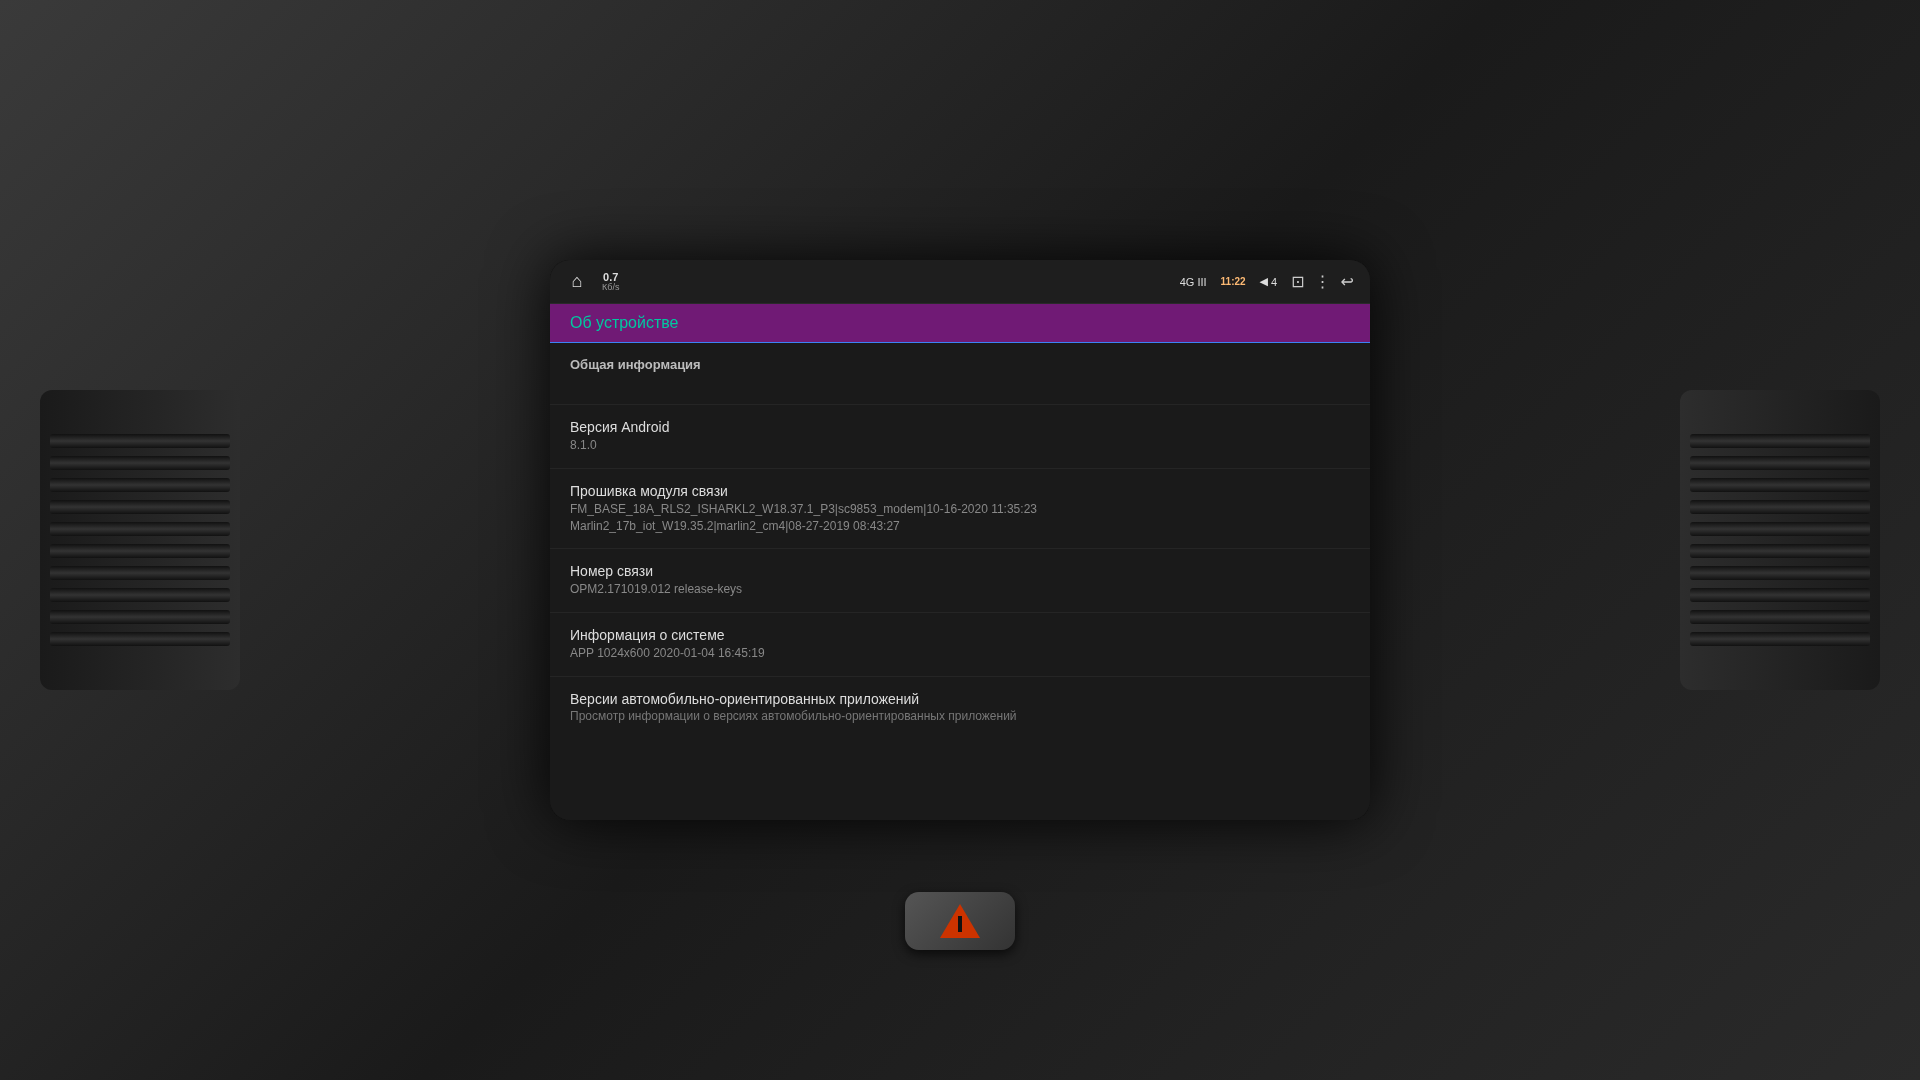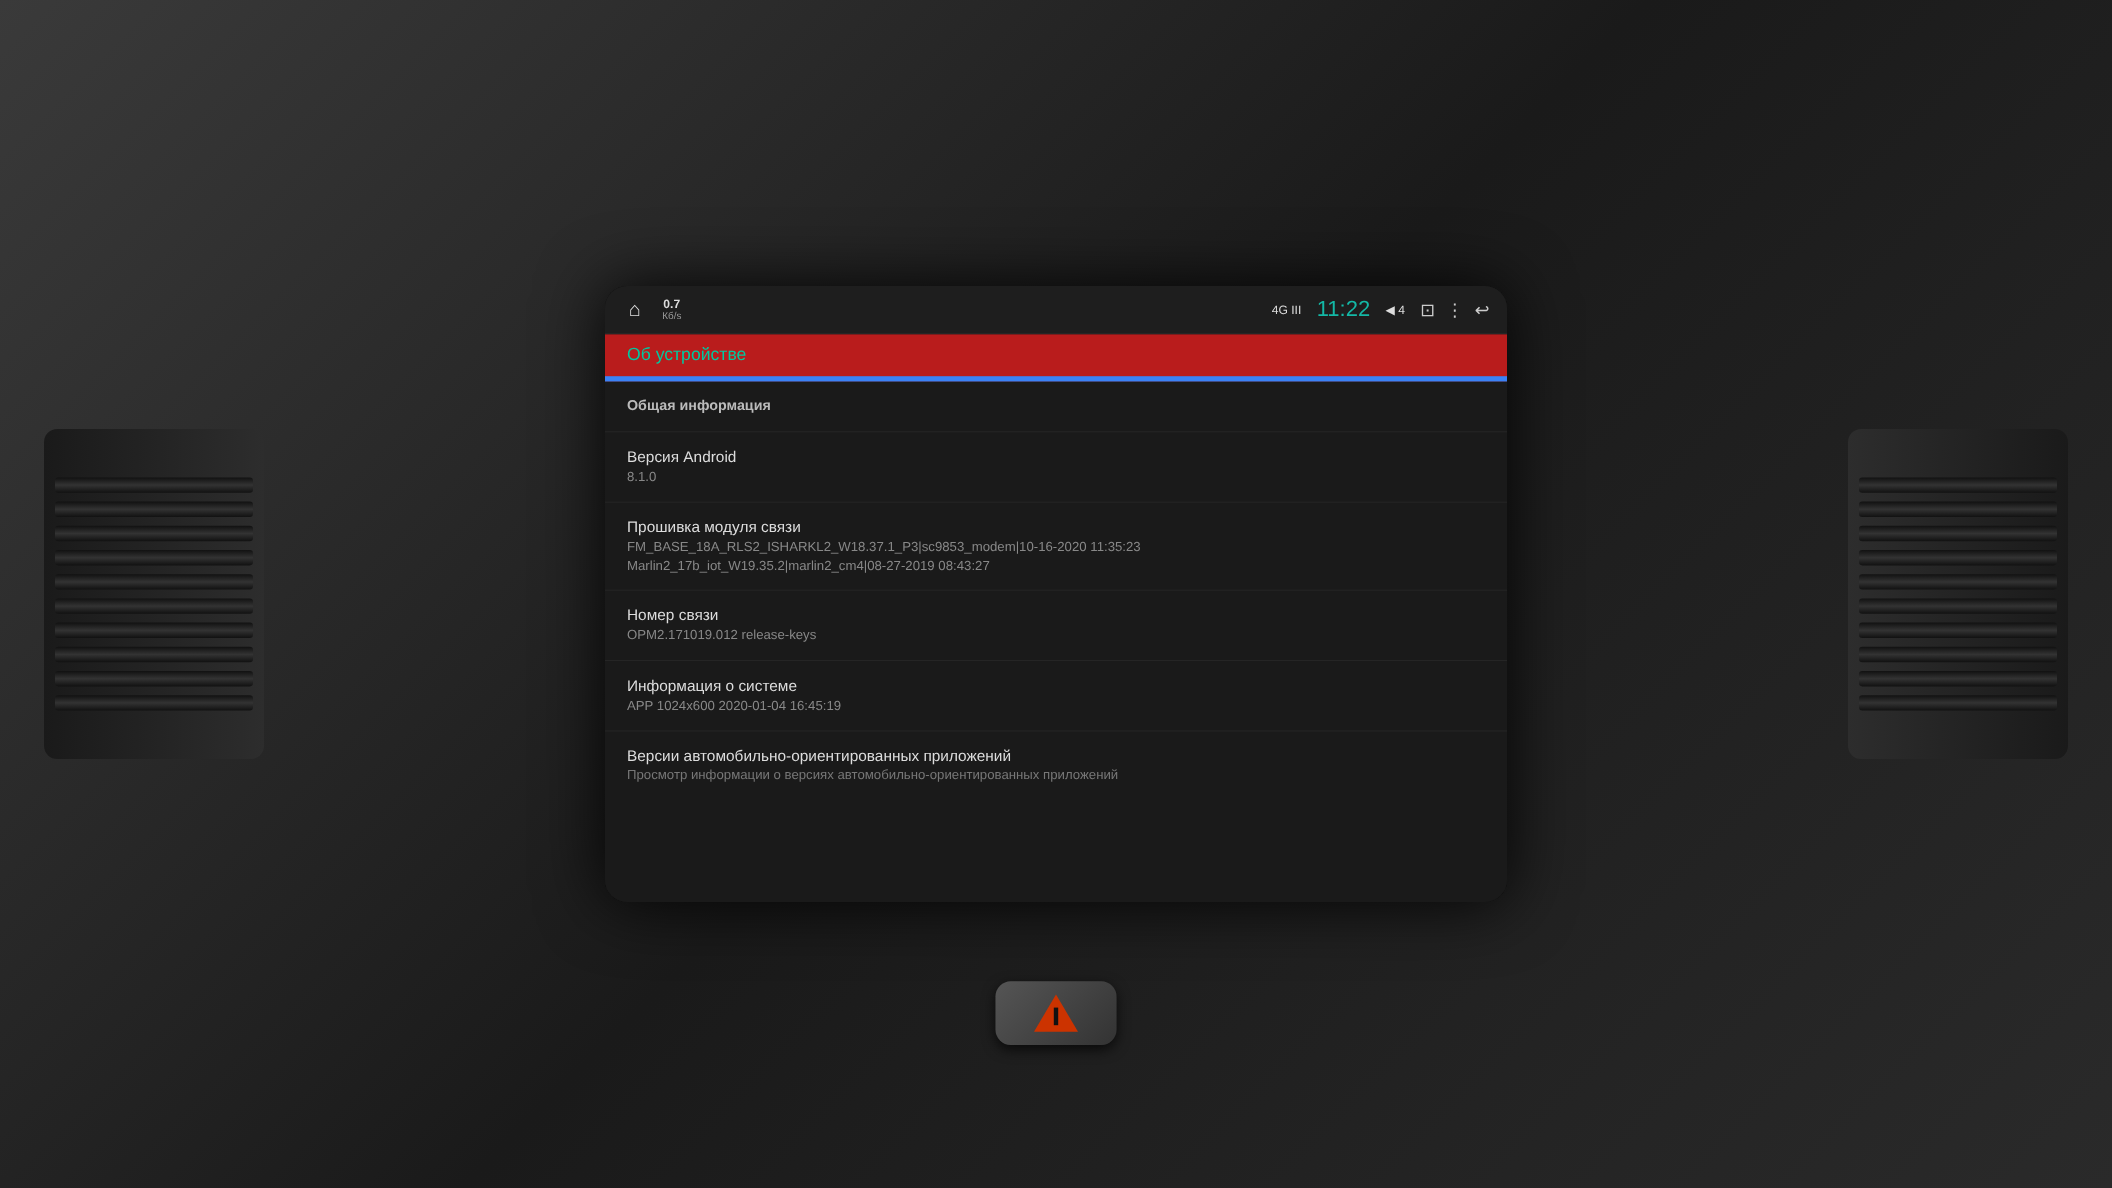--- a/index.html
+++ b/index.html
@@ -127,23 +127,23 @@
 
     .status-signal {
       color: #ddd;
       font-size: 11px;
       display: flex;
       align-items: center;
       gap: 3px;
     }
 
     .status-time {
-      color: #14b8a6;
-      font-size: 20px;
-      font-weight: 400;
+      color: #fdba74;
+      font-size: 10px;
+      font-weight: 700;
     }
 
     .status-volume {
       color: #ddd;
       font-size: 11px;
       display: flex;
       align-items: center;
       gap: 3px;
     }
 
@@ -155,23 +155,23 @@
 
     .status-icon {
       color: #ccc;
       font-size: 16px;
       display: flex;
       align-items: center;
     }
 
     
     .page-title-bar {
-      background: #b91c1c;
+      background: #701a75;
       padding: 10px 20px;
-      border-bottom: 5px solid #3b82f6;
+      border-bottom: 1px solid #3b82f6;
       flex-shrink: 0;
     }
 
     .page-title {
       color: #00c8a0;
       font-size: 16px;
       font-weight: 400;
     }
 
     
@@ -188,21 +188,21 @@
     }
 
     .info-section:last-child {
       border-bottom: none;
     }
 
     .info-section-header {
       color: #bbb;
       font-size: 13px;
       font-weight: 600;
-      margin-bottom: 2px;
+      margin-bottom: 18px;
     }
 
     .info-section-label {
       color: #ddd;
       font-size: 14px;
       font-weight: 500;
       margin-bottom: 2px;
     }
 
     .info-section-value {

